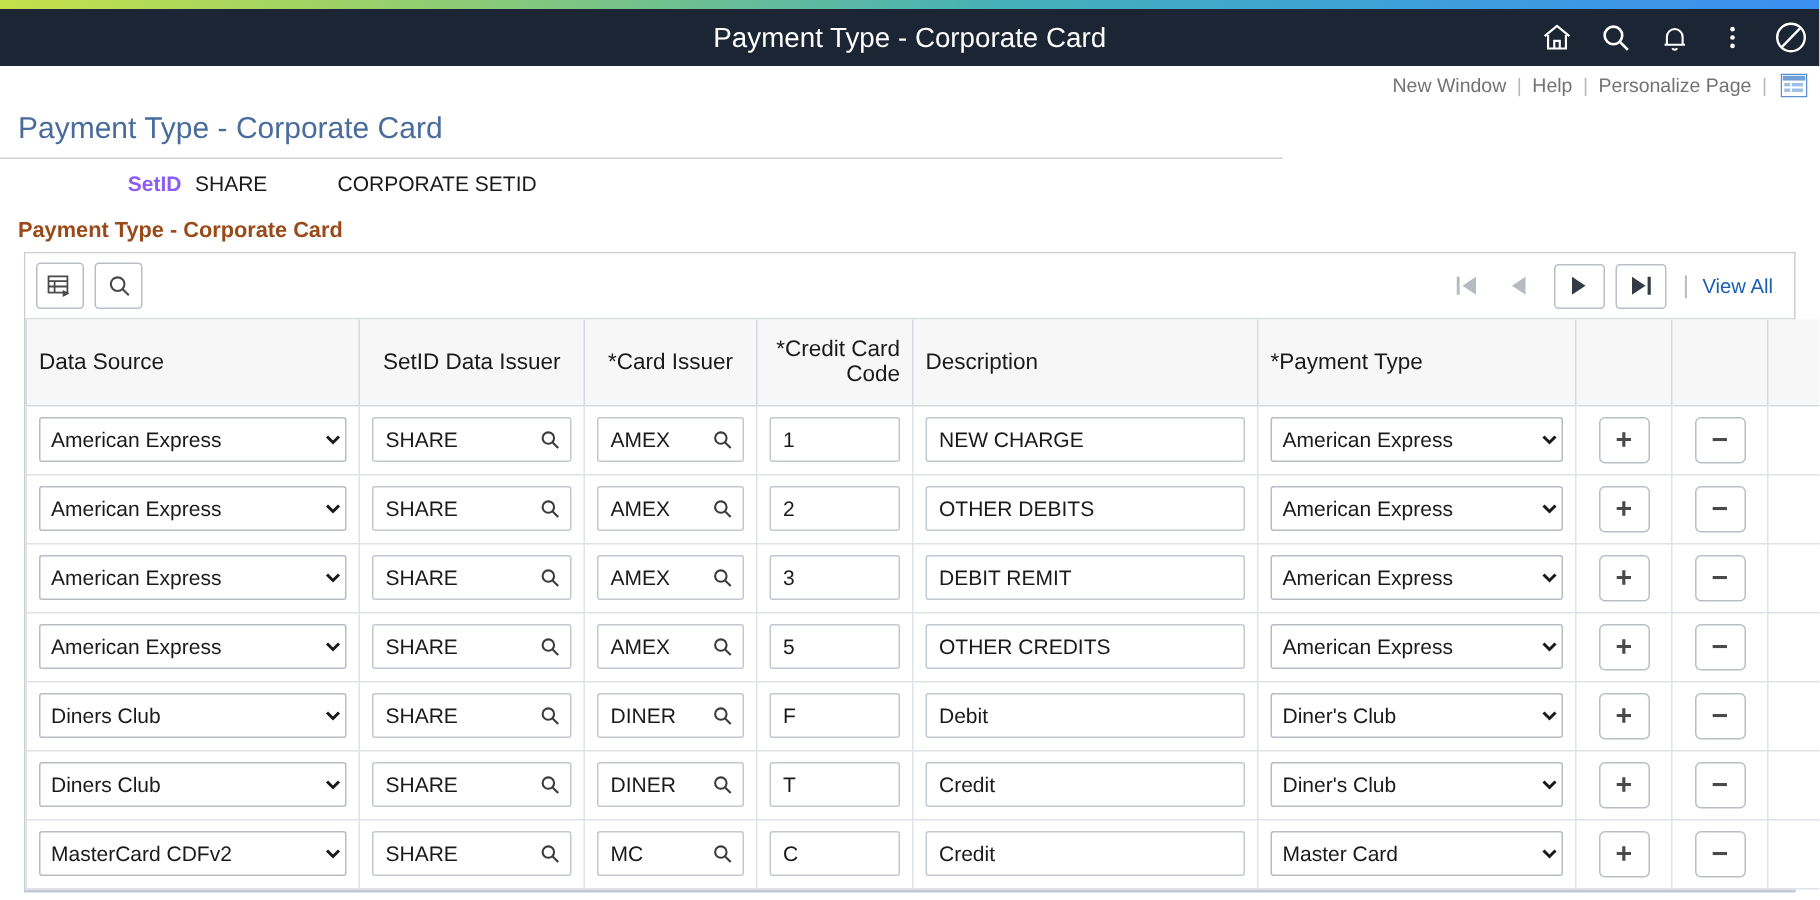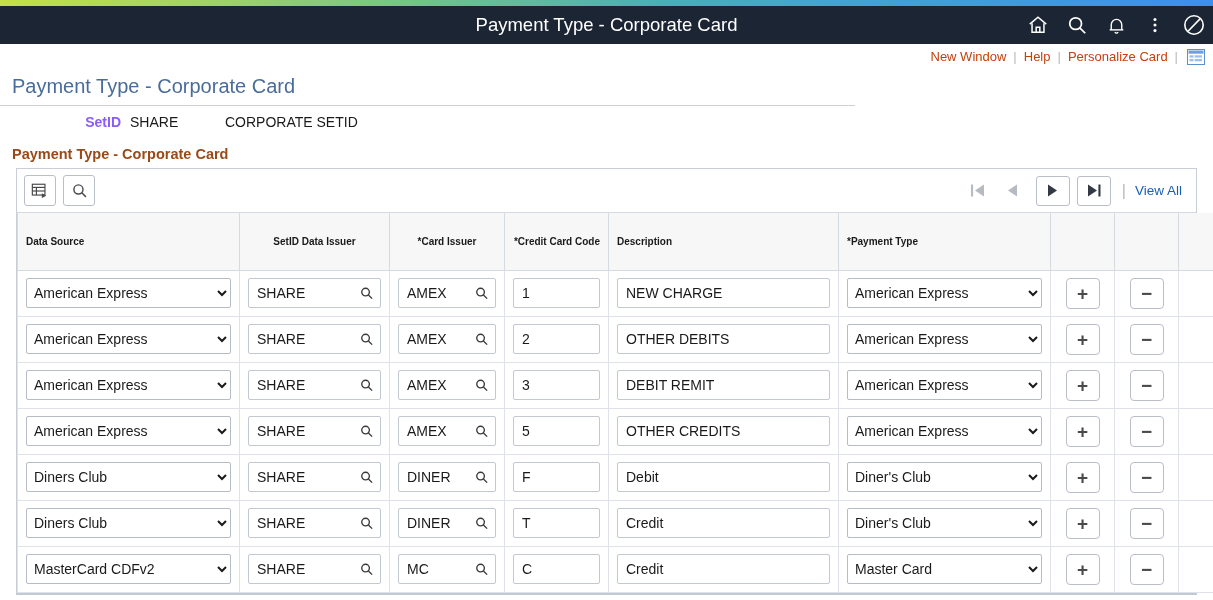--- a/index.html
+++ b/index.html
@@ -76,21 +76,21 @@
     height: 25px;
     display: flex;
     align-items: center;
     justify-content: flex-end;
     padding-right: 8px;
     gap: 7px;
     font-size: 13px;
     background: #fff;
   }
   #link-bar a {
-    color: #c2410c;
+    color: #737373;
     text-decoration: none;
     cursor: pointer;
   }
   .lsep { color: #b8b8b8; }
 
   
   #page-title {
     font-size: 20px;
     color: #4a6c9b;
     padding: 6px 0 7px 12px;
@@ -190,22 +190,22 @@
   
   table#grid {
     border-collapse: collapse;
     width: 100%;
     table-layout: fixed;
   }
   table#grid th {
     background: #f7f7f8;
     border: 1px solid #d5d9e0;
     border-top: none;
-    font-size: 10px;
-    font-weight: bold;
+    font-size: 15px;
+    font-weight: normal;
     color: #1a1a1a;
     height: 57px;
     padding: 2px 8px;
     text-align: center;
     vertical-align: middle;
   }
   table#grid th.th-left { text-align: left; }
   table#grid td {
     border: 1px solid #dfe2e8;
     height: 46px;
@@ -307,21 +307,21 @@
       </svg>
     </div>
   </div>
 </div>
 
 <div id="link-bar">
   <a>New Window</a>
   <span class="lsep">|</span>
   <a>Help</a>
   <span class="lsep">|</span>
-  <a>Personalize Card</a>
+  <a>Personalize Page</a>
   <span class="lsep">|</span>
   <span style="line-height:0;padding-left:2px;">
     <svg width="18" height="16" viewBox="0 0 18 16">
       <rect x="0.5" y="0.5" width="17" height="15" fill="#ffffff" stroke="#5b8fd0"></rect>
       <rect x="1.5" y="1.5" width="15" height="3.2" fill="#6fa0da"></rect>
       <rect x="2.5" y="6.3" width="4" height="2.3" fill="#9cc0e8"></rect>
       <rect x="7.6" y="6.3" width="7.4" height="2.3" fill="#9cc0e8"></rect>
       <rect x="2.5" y="10" width="4" height="2.3" fill="#9cc0e8"></rect>
       <rect x="7.6" y="10" width="7.4" height="2.3" fill="#9cc0e8"></rect>
     </svg>

